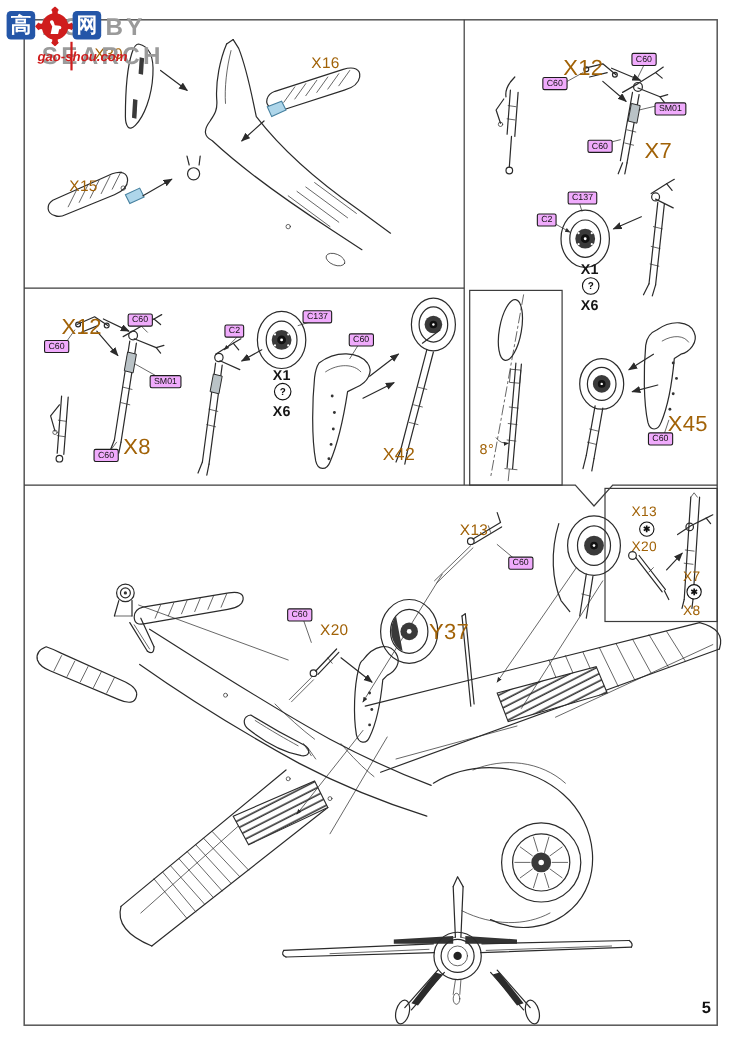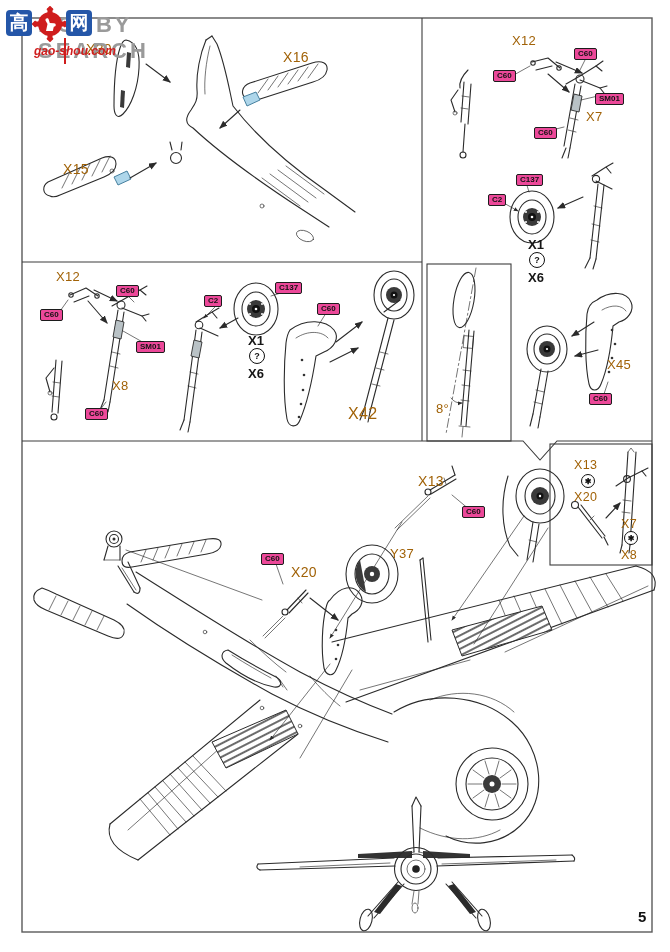--- a/index.html
+++ b/index.html
@@ -4,23 +4,23 @@
 <style>
   html,body{margin:0;padding:0;background:#fff;}
   .page{position:relative;width:670px;height:952px;background:#ffffff;overflow:hidden;
         font-family:"Liberation Sans",sans-serif;color:#111;}
   svg{position:absolute;left:0;top:0;}
   .ln{stroke:#2b2b2b;fill:none;stroke-width:1.1;stroke-linecap:round;stroke-linejoin:round;}
   .tn{stroke:#2b2b2b;fill:none;stroke-width:0.65;stroke-linecap:round;}
   .bd{stroke:#5a5a5a;fill:none;stroke-width:1.4;}
   .bd2{stroke:#3c3c3c;fill:none;stroke-width:1.1;}
   .plabel{position:absolute;font-weight:normal;font-size:14px;letter-spacing:.3px;color:#a16207;line-height:1;}
-  .plabel.big{font-size:13px;}
-  .pbox{position:absolute;font-weight:bold;font-size:8px;line-height:1;padding:1px 3px;
-        border:1px solid #1c1c1c;border-radius:2px;background:#ec4899;color:#111;}
+  .plabel.big{font-size:20px;margin-top:18px;}
+  .pbox{position:absolute;font-weight:normal;font-size:8px;line-height:1;padding:1px 3px;
+        border:1px solid #1c1c1c;border-radius:2px;background:#f0abfc;color:#111;}
   .ctext{position:absolute;width:24px;text-align:center;font-weight:bold;font-size:13px;color:#161616;line-height:1;}
   .csym{position:absolute;width:14px;height:14px;border:1.6px solid #111;border-radius:50%;
         display:flex;align-items:center;justify-content:center;font-weight:bold;font-size:9px;background:#fff;}
   .csym.small{width:12px;height:12px;font-size:8px;border-width:1.3px;}
   
   .wm{position:absolute;left:4px;top:4px;width:220px;height:60px;z-index:40;}
   .wm-brand{position:absolute;left:34px;top:8px;font-size:22px;font-weight:bold;
             letter-spacing:3px;color:#9a9a9a;}
   .wm-box{position:absolute;width:26px;height:26px;border-radius:4px;display:flex;align-items:center;
           justify-content:center;font-weight:bold;font-size:19px;color:#fff;}

